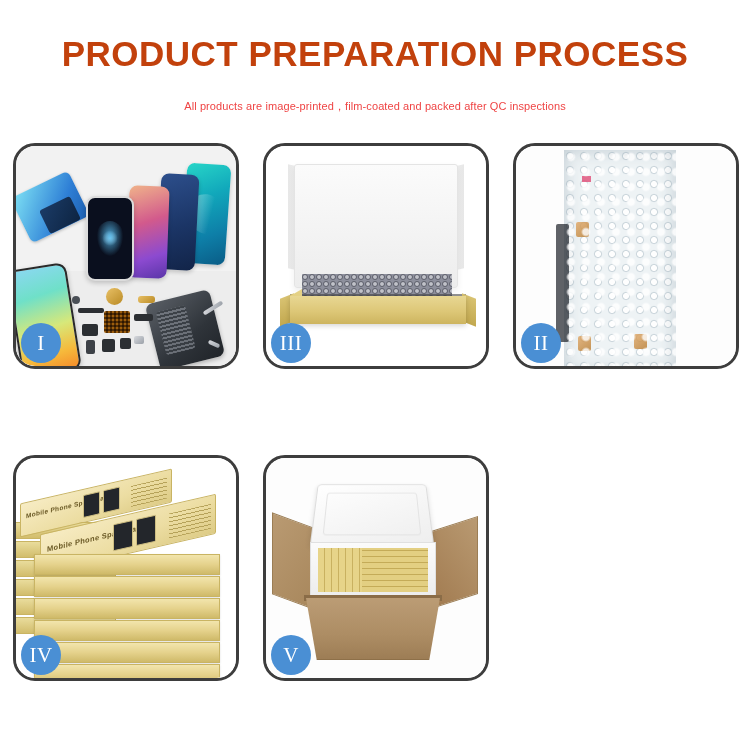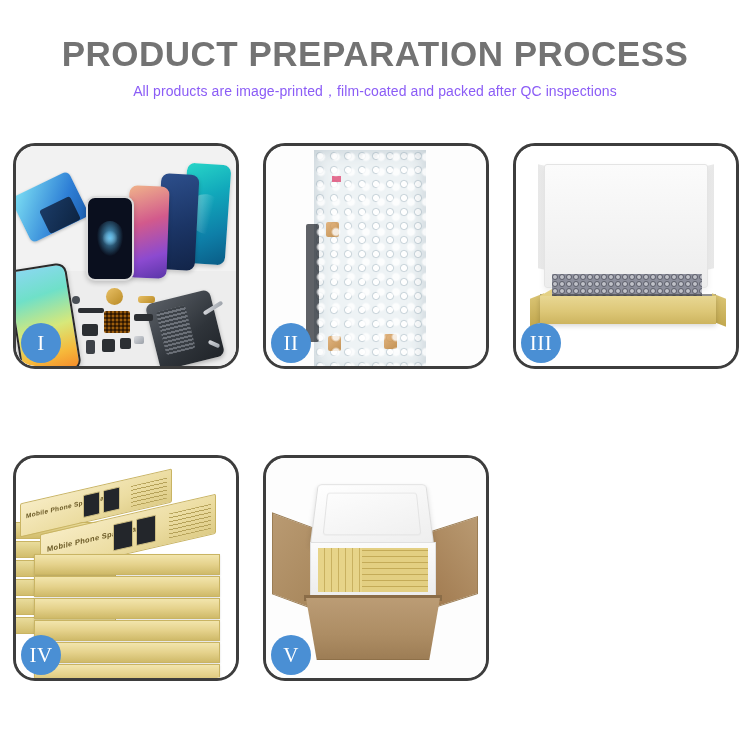--- a/index.html
+++ b/index.html
@@ -22,30 +22,30 @@
   
   .header {
     padding-top: 34px;
     text-align: center;
   }
 
   .page-title {
     font-size: 35px;
     font-weight: bold;
     letter-spacing: 0.5px;
-    color: #737373;
+    color: #c2410c;
     line-height: 1.15;
     font-family: "Liberation Sans", sans-serif;
   }
 
   .page-subtitle {
-    margin-top: 9px;
-    font-size: 14px;
+    margin-top: 25px;
+    font-size: 11px;
     font-weight: normal;
-    color: #8b5cf6;
+    color: #ef4444;
     letter-spacing: 0.1px;
   }
 
   
   .grid {
     position: absolute;
     left: 13px;
     top: 143px;
     width: 726px;
     display: grid;
@@ -422,48 +422,48 @@
           <div class="chip silver" style="left:186px;top:160px;width:22px;height:4px;transform:rotate(-32deg);"></div>
           <div class="chip silver" style="left:192px;top:196px;width:12px;height:4px;transform:rotate(24deg);"></div>
           <div class="chip" style="left:56px;top:150px;width:8px;height:8px;border-radius:50%;background:#4a4f56;"></div>
         </div>
       </div>
       <div class="badge">I</div>
     </div>
 
     <div class="card">
       <div class="card-photo">
+        <div class="scene-box3">
+          <div class="b3-lid-flap-l"></div>
+          <div class="b3-lid-flap-r"></div>
+          <div class="b3-lid"></div>
+          <div class="b3-foam"></div>
+          <div class="b3-tray-edge"></div>
+          <div class="b3-tray-l"></div>
+          <div class="b3-tray-r"></div>
+          <div class="b3-tray"></div>
+        </div>
+      </div>
+      <div class="badge">III</div>
+    </div>
+
+    <div class="card">
+      <div class="card-photo">
         <div class="scene-bubble">
           <div class="bubble-bag"></div>
           <div class="lcd-inside" style="left:62px;top:22px;"></div>
           <div class="lcd-flex"></div>
           <div class="lcd-conn" style="left:60px;top:76px;"></div>
           <div class="lcd-conn" style="left:62px;top:190px;"></div>
           <div class="lcd-conn" style="left:118px;top:188px;"></div>
           <div class="pink-tag"></div>
           <div class="bubble-overlay"></div>
         </div>
       </div>
       <div class="badge">II</div>
-    </div>
-
-    <div class="card">
-      <div class="card-photo">
-        <div class="scene-box3">
-          <div class="b3-lid-flap-l"></div>
-          <div class="b3-lid-flap-r"></div>
-          <div class="b3-lid"></div>
-          <div class="b3-foam"></div>
-          <div class="b3-tray-edge"></div>
-          <div class="b3-tray-l"></div>
-          <div class="b3-tray-r"></div>
-          <div class="b3-tray"></div>
-        </div>
-      </div>
-      <div class="badge">III</div>
     </div>
 
     <div class="card">
       <div class="card-photo">
         <div class="scene-stack">
 
           <div class="sb sb-l" style="top:64px;"></div>
           <div class="sb sb-l" style="top:83px;"></div>
           <div class="sb sb-l" style="top:102px;"></div>
           <div class="sb sb-l" style="top:121px;"></div>

